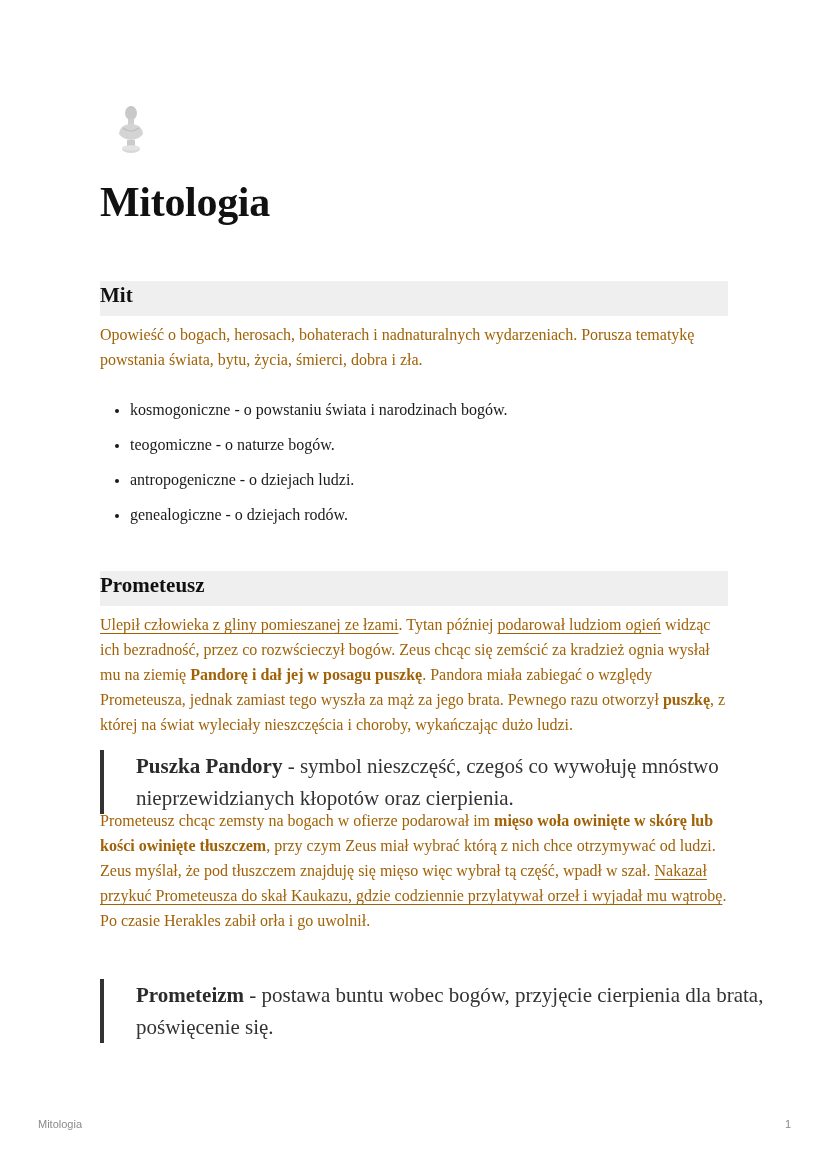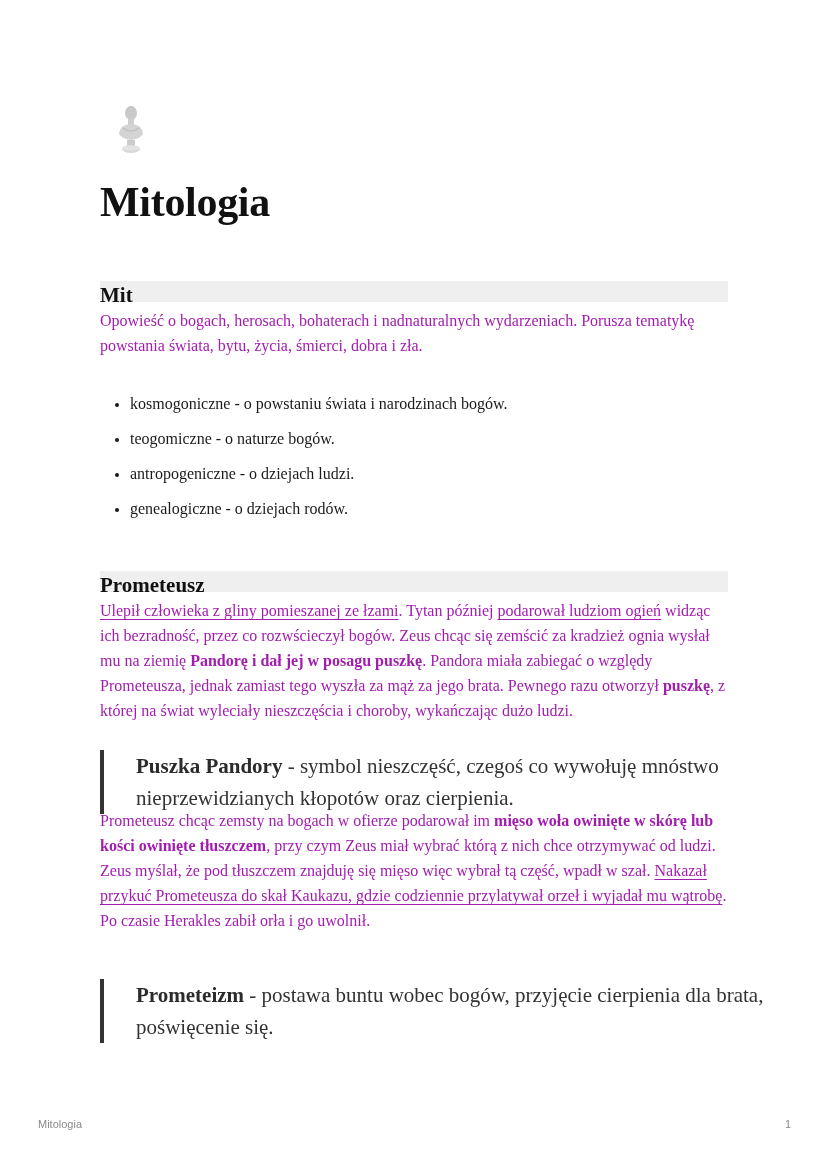--- a/index.html
+++ b/index.html
@@ -4,24 +4,24 @@
 <style>
   html, body { margin: 0; padding: 0; background: #ffffff; }
   body { width: 828px; height: 1171px; position: relative; overflow: hidden;
          font-family: "Liberation Serif", serif; color: #1a1a1a; }
   .page { position: absolute; left: 100px; top: 0; width: 628px; }
   .icon-bust { position: absolute; left: 14px; top: 104px; width: 34px; height: 52px; }
   .title { position: absolute; left: 0; top: 176px; margin: 0; font-size: 42px; font-weight: bold;
            color: #111; letter-spacing: -0.3px; line-height: 52px; }
   .section { position: absolute; left: 0; width: 628px; }
   .h2 { background: #efefef; font-size: 21px; font-weight: bold; color: #111;
-        height: 21px; line-height: 29px; margin: 0; padding-left: 0; }
-  .p { font-size: 16px; line-height: 25px; margin: 6px 0 0 0; color: #a21caf; }
+        height: 35px; line-height: 29px; margin: 0; padding-left: 0; }
+  .p { font-size: 16px; line-height: 25px; margin: 6px 0 0 0; color: #a16207; }
   .u { text-decoration: underline; text-underline-offset: 3px; text-decoration-thickness: 1px; }
-  ul.list { margin: 6px 0 0 0; padding-left: 30px; font-size: 16px; }
+  ul.list { margin: 12px 0 0 0; padding-left: 30px; font-size: 16px; }
   ul.list li { line-height: 25px; margin-bottom: 10px; padding-left: 0; }
   ul.list li::marker { font-size: 14px; }
   .quote { position: absolute; left: 0; width: 628px; border-left: 4px solid #333;
            padding-left: 32px; font-size: 21px; line-height: 32px; color: #333; }
   .quote b { color: #2b2b2b; }
   .footer { position: absolute; top: 1118px; font-family: "Liberation Sans", sans-serif;
             font-size: 11px; color: #8a8a8a; }
 </style>
 </head>
 <body>

